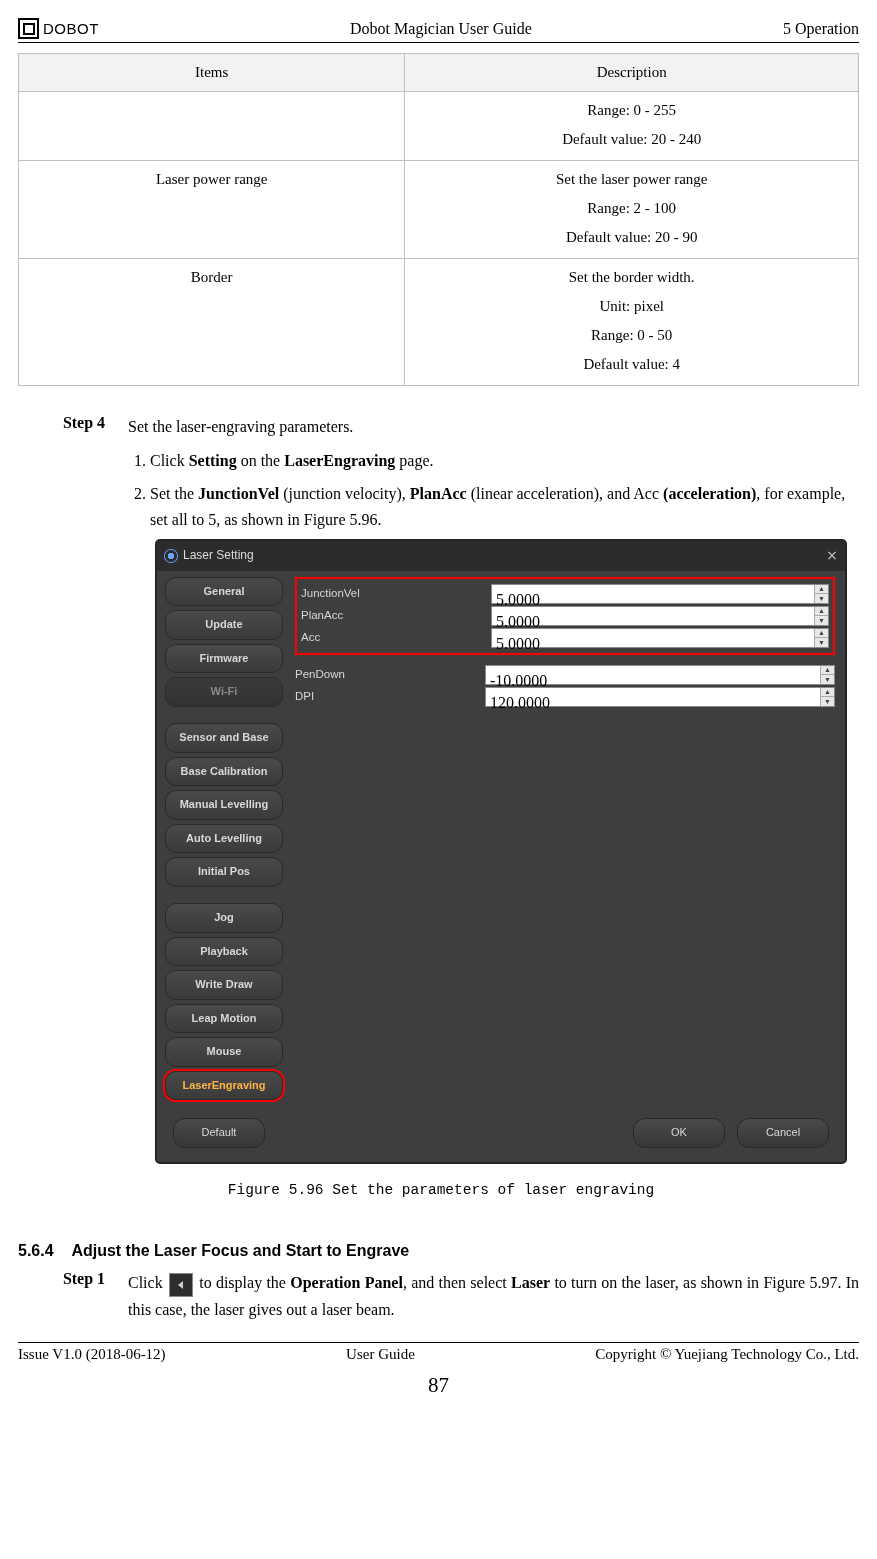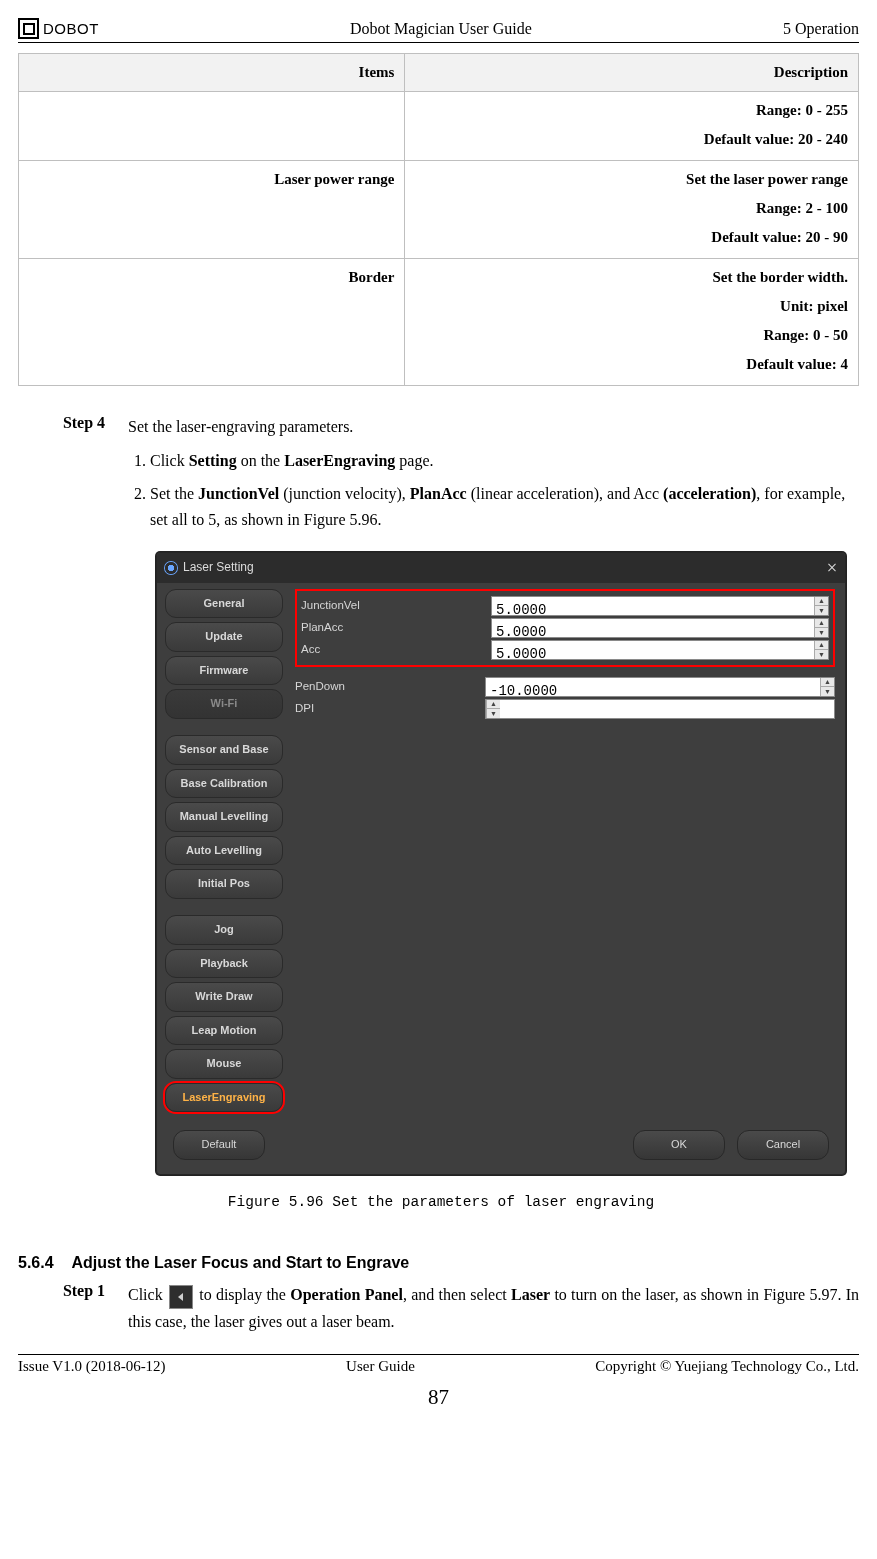--- a/index.html
+++ b/index.html
@@ -38,35 +38,35 @@
   .page-num { text-align: center; font-size: 21px; margin-top: 10px; }
   table.params {
     width: 100%;
     border-collapse: collapse;
     margin-top: 2px;
     font-size: 15px;
   }
   table.params th, table.params td {
     border: 1px solid #bfbfbf;
     padding: 10px 10px;
-    text-align: right;
+    text-align: center;
     vertical-align: top;
-    font-weight: bold;
+    font-weight: normal;
   }
   table.params th { background: #f2f2f2; }
   table.params td p { margin: 0 0 12px 0; }
   table.params td p:last-child { margin-bottom: 2px; }
   .step-row { display: flex; margin-top: 28px; }
   .step-label { font-weight: bold; width: 88px; flex-shrink: 0; margin-left: 22px; text-align: center; }
   .step-body { flex: 1; line-height: 1.6; }
   .step-body ol { margin: 8px 0 0 0; padding-left: 22px; }
   .step-body ol li { margin-bottom: 8px; }
   .bold { font-weight: bold; }
   .figure {
-    margin: 20px 0 0 28px;
+    margin: 8px 0 0 28px;
     width: 570px;
   }
   .figcap { text-align: center; font-family: Liberation Mono, monospace; font-size: 14.5px; margin: 16px 0 2px 0; }
   .section-head { font-family: Arial, sans-serif; font-weight: bold; font-size: 16px; margin: 38px 0 10px 0; }
   .inline-icon {
     display: inline-flex; vertical-align: middle; width: 22px; height: 22px; background: #2e2e2e; border: 1px solid #888; justify-content: center; align-items: center; margin: 0 2px;
   }
   .inline-icon svg { fill: #cfcfcf; }
 
   
@@ -116,21 +116,21 @@
   }
   .side-gap { height: 8px; }
   .dlg-main { flex: 1; padding: 6px 10px 6px 4px; position: relative; }
   .group1 { border: 2px solid #ff0000; padding: 3px 4px 3px 4px; margin-bottom: 10px; }
   .row { display: flex; align-items: center; margin: 2px 0; }
   .row-lab { width: 190px; color: #d6d6d6; font-size: 11.5px; }
   .spin {
     flex: 1; display: flex; height: 18px;
     background: #fff; border: 1px solid #8a8a8a;
   }
-  .spin-val { flex: 1; color: #000; font-size: 14px; padding: 2px 4px 0 4px; font-family: Liberation Mono, monospace; }
+  .spin-val { flex: 1; color: #000; font-size: 16px; padding: 2px 4px 0 4px; font-family: Liberation Serif, serif; }
   .spin-btns { width: 13px; display: flex; flex-direction: column; border-left: 1px solid #aaa; }
   .spin-btns span { flex:1; display:flex; justify-content:center; align-items:center; font-size:7px; color:#444; line-height:1; background:#e8e8e8; border-bottom:1px solid #aaa; }
   .spin-btns span:last-child{border-bottom:none;}
   .dlg-footer {
     display:flex; justify-content: space-between; align-items:flex-end;
     padding: 10px 16px 14px 16px;
   }
   .pill {
     background: linear-gradient(#4a4a4a,#363636); border:1px solid #282828;
     color:#d8d8d8; font-size:11px; padding:5px 20px; border-radius:12px; min-width:50px; text-align:center;
@@ -265,20 +265,21 @@
                   <div class="spin-val">-10.0000</div>
                   <div class="spin-btns">
                     <span>▲</span>
                     <span>▼</span>
                   </div>
                 </div>
             </div>
             <div class="row">
               <div class="row-lab">DPI</div>
               <div class="spin">
+                  <div class="spin-val">120.0000</div>
                   <div class="spin-btns">
                     <span>▲</span>
                     <span>▼</span>
                   </div>
                 </div>
             </div>
             <div style="height:300px"></div>
           </div>
         </div>
         <div class="dlg-footer">

